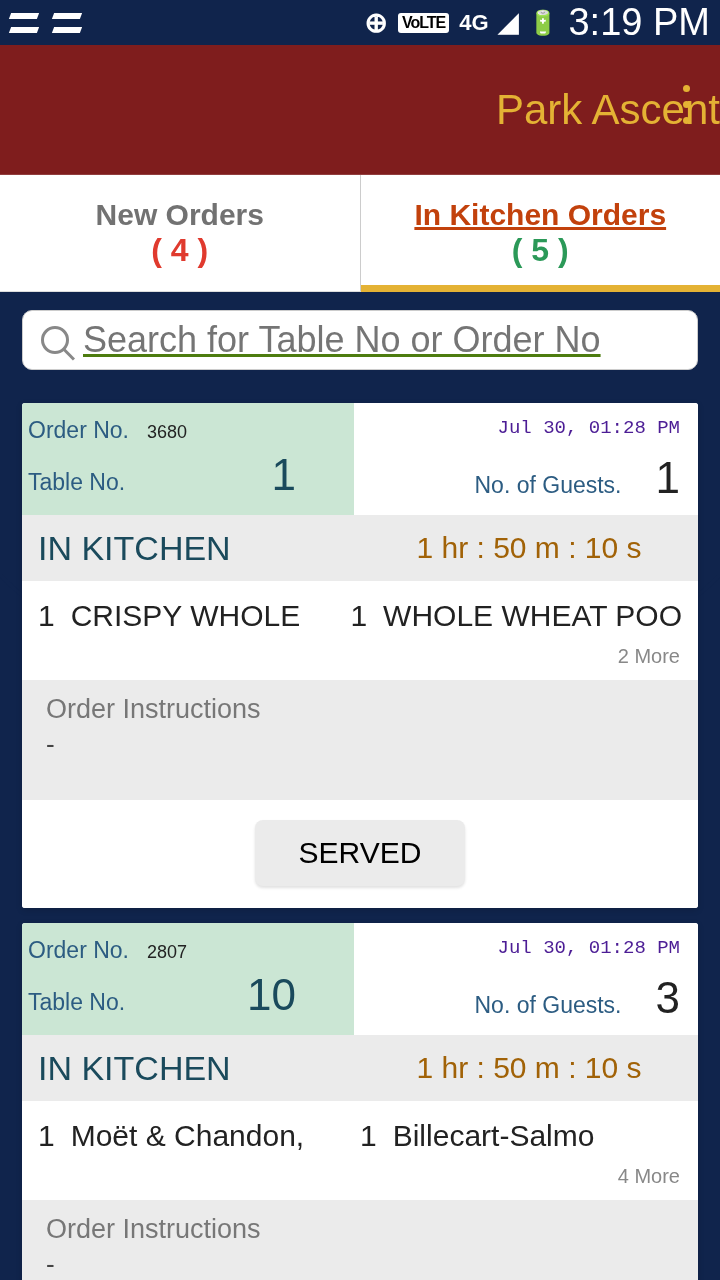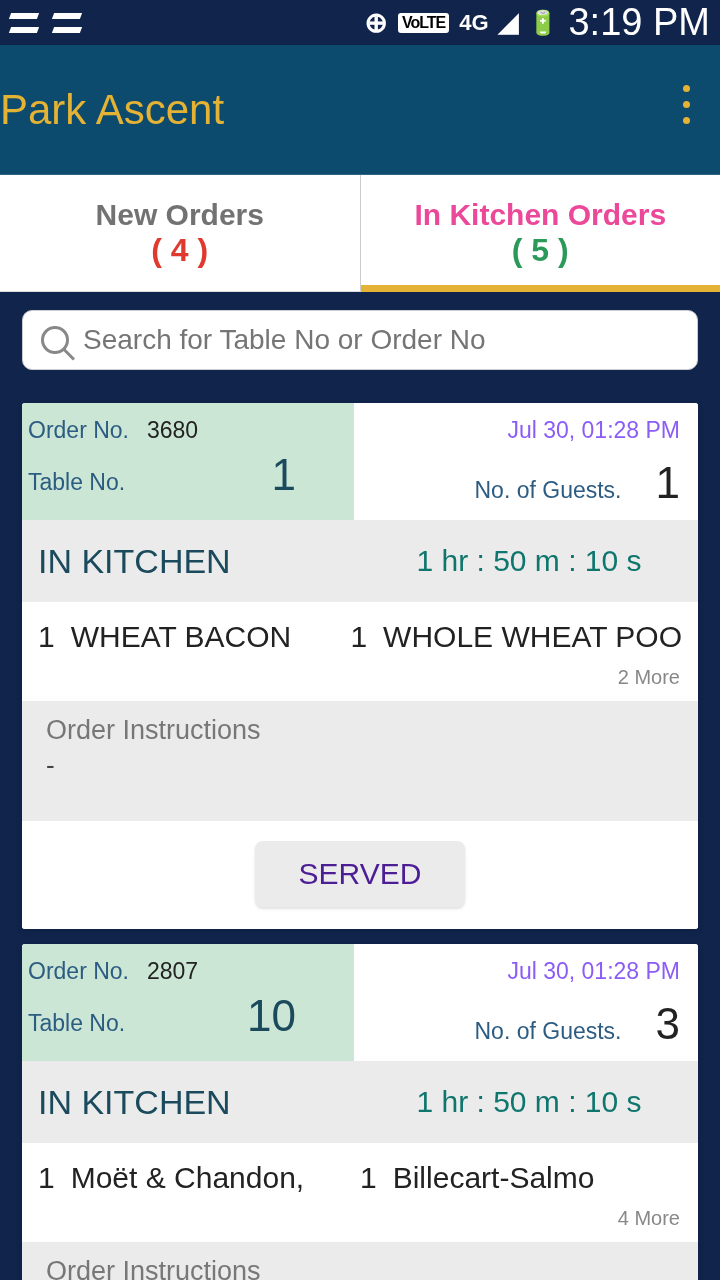--- a/index.html
+++ b/index.html
@@ -31,22 +31,22 @@
   .nougat::before { top: 4px; }
   .nougat::after { bottom: 4px; }
   .volte {
     background:#fff; color:#000; font-size:16px; font-weight:700;
     padding:1px 4px; border-radius:3px; letter-spacing:-1px;
   }
   .time { font-size: 38px; font-weight:500; }
   .signal-4g { font-size: 22px; font-weight:700; color:#fff; }
   .app-bar {
     height: 130px;
-    background: #0c4a6e;
-    display:flex; align-items:center; justify-content:flex-start;
+    background: #7f1d1d;
+    display:flex; align-items:center; justify-content:flex-end;
     position: relative;
     border-bottom: 1px solid rgba(255,255,255,0.15);
   }
   .app-title { color:#e4b234; font-size: 42px; font-weight:400; }
   .overflow {
     position:absolute; right:30px; top:40px;
     display:flex; flex-direction:column; gap:9px;
   }
   .overflow span { width:7px; height:7px; border-radius:50%; background:#e4b234; }
   .tabs {
@@ -55,21 +55,21 @@
   }
   .tab {
     flex:1; display:flex; flex-direction:column; align-items:center; justify-content:center;
     gap: 0; position:relative; border-right: 1px solid #ccc;
   }
   .tab:last-child { border-right:none; }
   .tab-label { font-size: 30px; font-weight:700; }
   .tab-count { font-size: 32px; font-weight:700; }
   .tab.inactive .tab-label { color:#727272; }
   .tab.inactive .tab-count { color:#e03a2e; }
-  .tab.active .tab-label { color:#ec4899; }
+  .tab.active .tab-label { color:#c2410c;text-decoration:underline; }
   .tab.active .tab-count { color:#2b9958; }
   .tab.active::after {
     content:""; position:absolute; left:0; right:0; bottom:-1px; height:7px; background:#e4b234;
   }
   .search-wrap {
     background:#10244c; padding: 18px 22px 18px 22px; position:relative;
   }
   .search-wrap::before {
     content:"";
     position:absolute;
@@ -95,21 +95,21 @@
     position:relative; z-index:2;
   }
   .search-icon {
     width:28px; height:28px; border:3px solid #888; border-radius:50%; position:relative;
   }
   .search-icon::after {
     content:""; position:absolute; width:14px; height:3px; background:#888;
     transform: rotate(45deg); bottom:-5px; right:-10px;
   }
   .search input {
-    border:0; outline:0; font-size:28px; color:#be185d; flex:1; background:transparent;
+    border:0; outline:0; font-size:36px; color:#4d7c0f; flex:1; background:transparent;text-decoration:underline;
   }
   .content {
     position:relative; z-index:2;
     padding: 0 22px 0 22px;
     height: calc(1280px - 45px - 130px - 117px - 96px);
     overflow:hidden;
   }
   .card {
     background:#fff; border-radius:3px; margin-top:15px;
     box-shadow: 0 2px 6px rgba(0,0,0,0.15);
@@ -118,50 +118,50 @@
   .card-head { display:flex; }
   .card-head-left {
     flex:1; background:#cbe6d4; padding: 14px 18px 12px 6px;
   }
   .card-head-right {
     flex:1; background:#fff; padding: 14px 18px 12px 18px;
     display:flex; flex-direction:column; align-items:flex-end;
   }
   .meta-row { display:flex; align-items:baseline; gap: 18px; margin-bottom:6px; }
   .meta-label { color:#2c5c82; font-size:23px; }
-  .order-no-val { color:#222; font-size:23px; }
+  .order-no-val { color:#222; font-size:18px; }
   .table-row { display:flex; align-items:baseline; justify-content:space-between; }
   .table-no-val { color:#1a4a5c; font-size:44px; font-weight:400; margin-right:40px; }
-  .timestamp { color:#8b5cf6; font-size:23px; margin-bottom:14px; }
+  .timestamp { color:#4c1d95; font-size:19px; margin-bottom:14px;font-family:Liberation Mono, monospace; }
   .guests-row { display:flex; align-items:baseline; gap: 34px; }
   .guests-label { color:#2c5c82; font-size:23px; }
   .guests-val { color:#222; font-size:44px; }
   .status-row {
-    display:flex; background:#ebebeb; height:82px;text-align:center;
+    display:flex; background:#ebebeb; height:66px;text-align:center;
   }
   .status-left-cell, .status-right-cell {
     flex:1; display:flex; align-items:center; padding:0 16px;
   }
   .status-left-cell { color:#1a4a5c; font-size:34px; font-weight:400; }
-  .status-right-cell { color:#0f766e; font-size:30px; justify-content:center; }
+  .status-right-cell { color:#a16207; font-size:30px; justify-content:center; }
   .items-row { display:flex; padding: 18px 16px 6px 16px; }
   .item-cell { flex:1; display:flex; gap:16px; }
   .item-qty { font-size:30px; color:#222; }
   .item-name { font-size:30px; color:#222; white-space:nowrap; overflow:hidden; }
   .more-row { text-align:right; color:#888; font-size:20px; padding: 6px 18px 12px 0; }
   .instructions {
     background:#ebebeb; padding: 14px 16px 40px 24px;
   }
   .instr-label { color:#777; font-size:27px; margin-bottom:4px; }
   .instr-text { color:#444; font-size:26px; }
   .action-row {
     background:#fff; padding: 20px 0 22px 0; display:flex; justify-content:center;
   }
   .served-btn {
-    background:#ebebeb; color:#4c1d95; font-size:30px; font-weight:500;
+    background:#ebebeb; color:#000000; font-size:30px; font-weight:500;
     padding: 16px 44px; border-radius:8px; border:0;
     box-shadow: 0 2px 3px rgba(0,0,0,0.12);
   }
 </style>
 </head>
 <body>
 
 <div class="status-bar">
   <div class="status-left">
     <span class="nougat"></span>
@@ -228,21 +228,21 @@
         </div>
       </div>
     </div>
     <div class="status-row">
       <div class="status-left-cell">IN KITCHEN</div>
       <div class="status-right-cell">1 hr : 50 m : 10 s</div>
     </div>
     <div class="items-row">
       <div class="item-cell">
         <span class="item-qty">1</span>
-        <span class="item-name">WHEAT BACON</span>
+        <span class="item-name">CRISPY WHOLE</span>
       </div>
       <div class="item-cell">
         <span class="item-qty">1</span>
         <span class="item-name">WHOLE WHEAT POO</span>
       </div>
     </div>
     <div class="more-row">2 More</div>
     <div class="instructions">
       <div class="instr-label">Order Instructions</div>
       <div class="instr-text">-</div>

